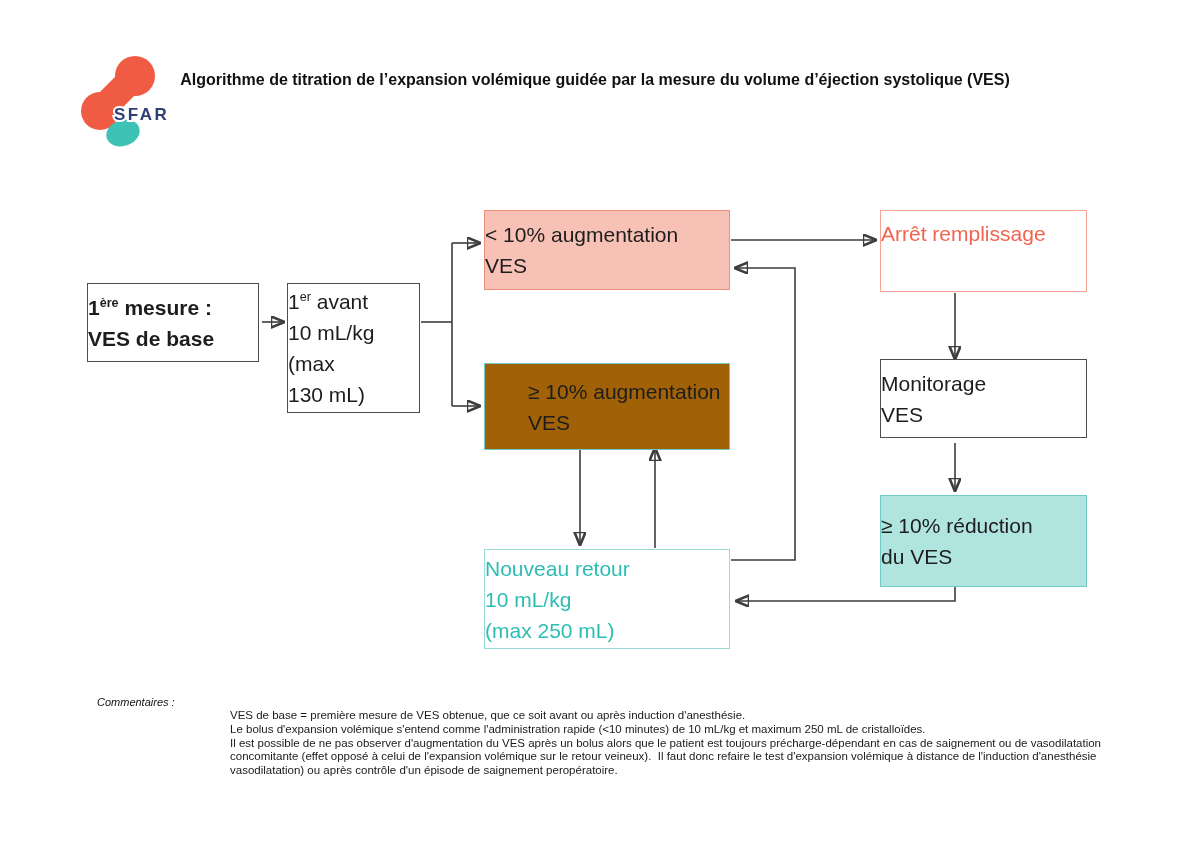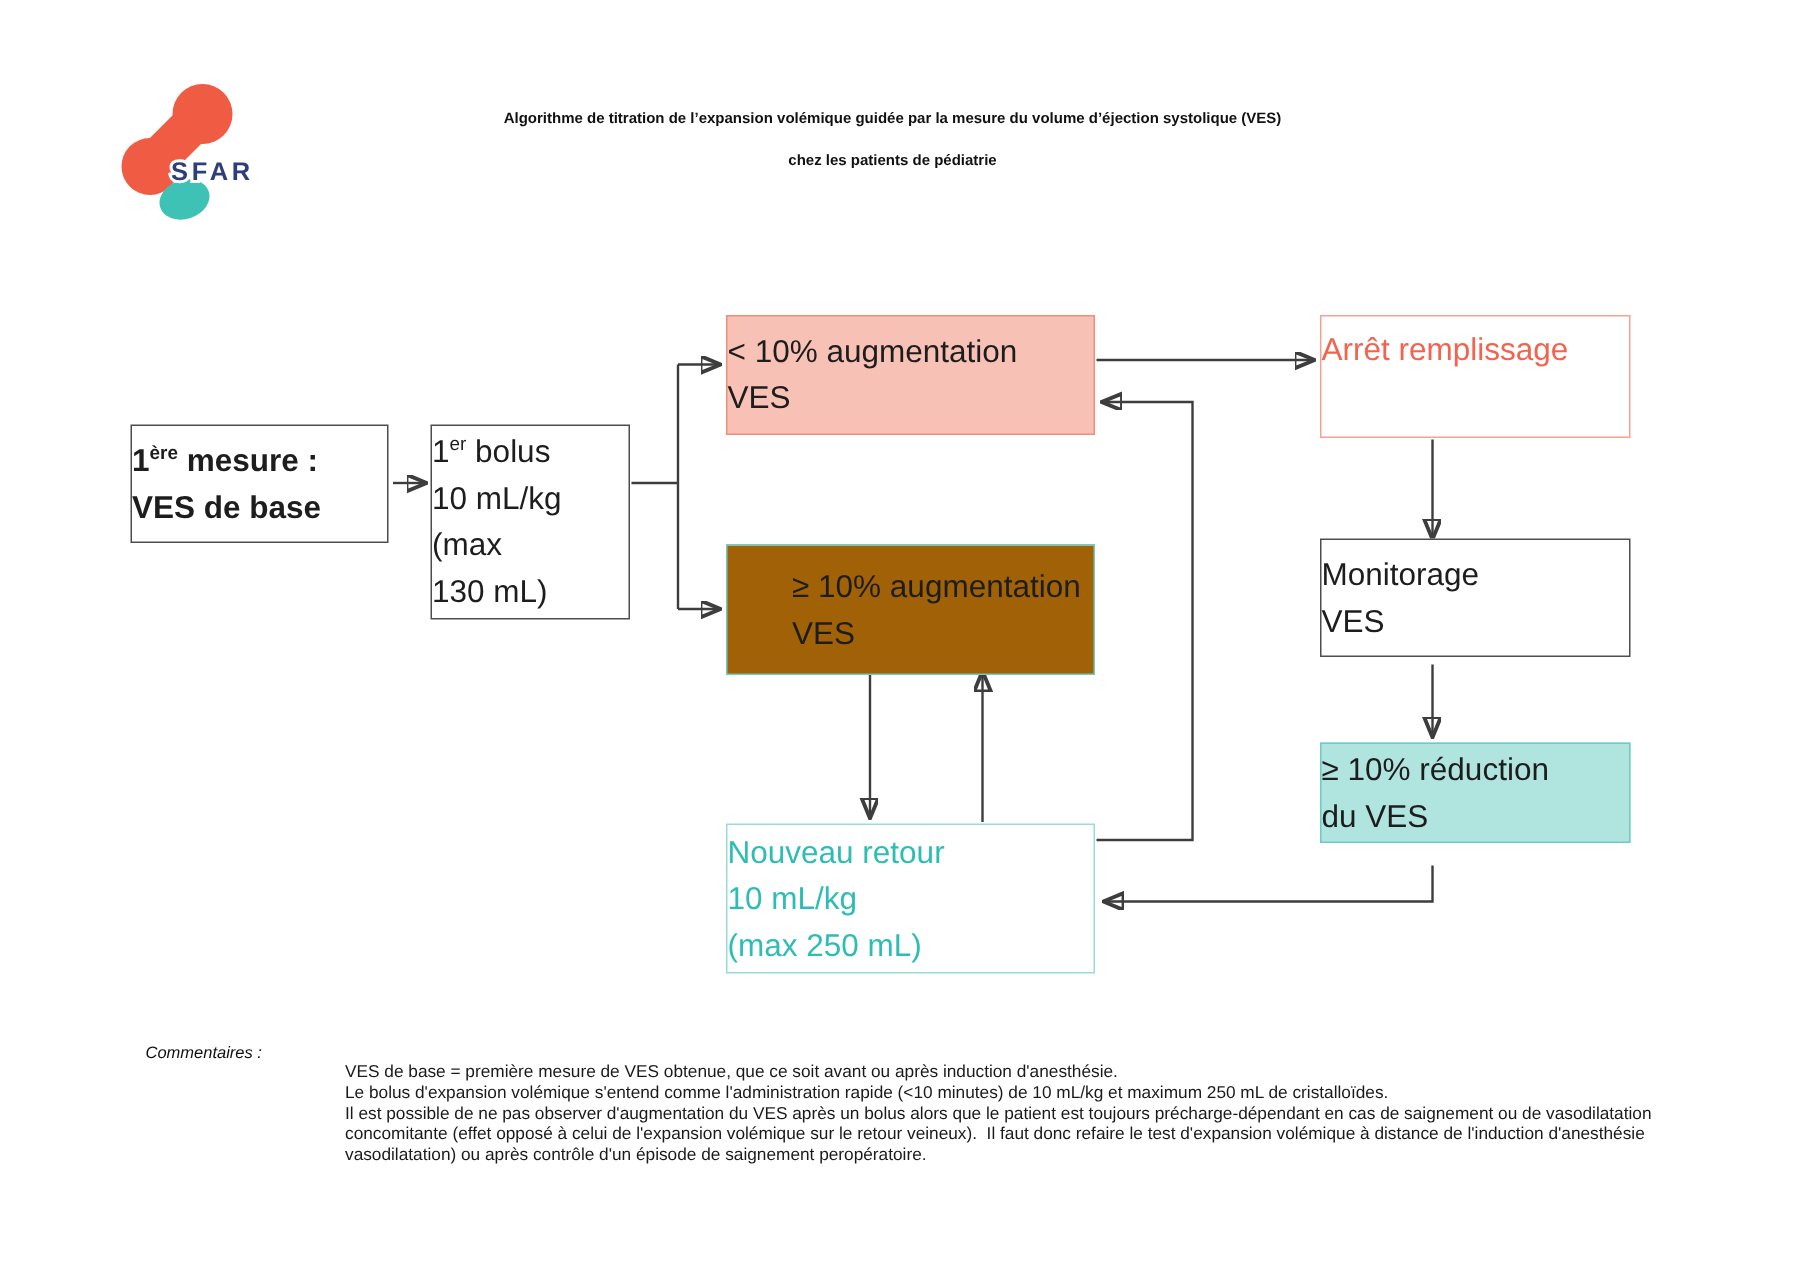--- a/index.html
+++ b/index.html
@@ -8,38 +8,38 @@
     width:1200px;height:846px;
     background:#ffffff;
     font-family:"Liberation Sans", sans-serif;
     overflow:hidden;
   }
   
   .logo{position:absolute;left:62px;top:55px;width:122px;height:92px;}
   
   .title{
     position:absolute;left:0;top:66px;width:1190px;
-    text-align:center;font-weight:bold;font-size:10px;color:#111;
+    text-align:center;font-weight:bold;font-size:16px;color:#111;
     line-height:28px;
   }
   
   .box{
     position:absolute;box-sizing:border-box;
     display:flex;flex-direction:column;align-items:flex-start;justify-content:center;
     text-align:center;font-size:21px;color:#1d1d1d;line-height:31px;
     background:#ffffff;border:1.6px solid #4d4d4d;
   }
   .box .sup{font-size:60%;vertical-align:super;line-height:0;}
   .b-base   {left:87px;top:283px;width:172px;height:79px;font-weight:bold;}
   .b-bolus  {left:287px;top:283px;width:133px;height:130px;}
   .b-lt10   {left:484px;top:210px;width:246px;height:80px;background:#f8c1b5;border-color:#ee8f7d;}
   .b-gte10  {left:484px;top:363px;width:246px;height:87px;background:#a16207;border-color:#6fcac3;padding-left:43px;}
   .b-stop   {left:880px;top:210px;width:207px;height:82px;border-color:#f5a294;color:#f26450;justify-content:flex-start;padding-top:7px;}
   .b-monitor{left:880px;top:359px;width:207px;height:79px;}
-  .b-reduc  {left:880px;top:495px;width:207px;height:67px;background:#b0e4df;border-color:#6fcac3;}
+  .b-reduc  {left:880px;top:495px;width:207px;height:92px;background:#b0e4df;border-color:#6fcac3;}
   .b-newbol {left:484px;top:549px;width:246px;height:100px;border-color:#99dcd5;color:#2ebdb4;}
   
   .connectors{position:absolute;left:0;top:0;pointer-events:none;}
   .connectors line,.connectors polyline,.connectors path{
     stroke:#3d3d3d;stroke-width:1.6;fill:none;
   }
   
   .comments-label{position:absolute;left:97px;top:696px;font-size:11px;color:#111;font-style:italic;}
   .comments{position:absolute;left:230px;top:709px;font-size:11.5px;color:#1a1a1a;line-height:13.8px;}
   .comments div{white-space:pre;}
@@ -56,21 +56,20 @@
         <circle cx="38" cy="56" r="19" fill="#f05b43"></circle>
         <line x1="44" y1="50" x2="67" y2="27" stroke="#f05b43" stroke-width="27" stroke-linecap="round"></line>
       </g>
       <ellipse cx="61" cy="78" rx="17" ry="13" transform="rotate(-18 61 78)" fill="#3fc2b6"></ellipse>
       <text x="52" y="65" font-size="17" font-weight="bold" letter-spacing="2.5" fill="#2e3e76" stroke="#ffffff" stroke-width="4" paint-order="stroke" font-family="Liberation Sans, sans-serif">SFAR</text>
     </svg>
   </div>
 
   <div class="title">
     <div>Algorithme de titration de l’expansion volémique guidée par la mesure du volume d’éjection systolique (VES)</div>
-    <div>chez les patients de pédiatrie</div>
   </div>
 
   <svg class="connectors" width="1200" height="846">
     <defs>
       <marker id="ah" markerWidth="9" markerHeight="8" refX="7.5" refY="3.5" orient="auto">
         <path d="M0,0 L8.5,3.5 L0,7 Z" fill="#1a1a1a" stroke="none"></path>
       </marker>
     </defs>
 
     <line x1="262" y1="322" x2="283" y2="322" marker-end="url(#ah)"></line>
@@ -94,21 +93,21 @@
 
     <line x1="655" y1="548" x2="655" y2="449" marker-end="url(#ah)"></line>
   </svg>
 
   <div class="box b-base">
     <div><span>1</span><span class="sup">ère</span><span> mesure :</span></div>
     <div>VES de base</div>
   </div>
 
   <div class="box b-bolus">
-    <div><span>1</span><span class="sup">er</span><span> bolus</span></div>
+    <div><span>1</span><span class="sup">er</span><span> avant</span></div>
     <div>10 mL/kg</div>
     <div>(max</div>
     <div>130 mL)</div>
   </div>
 
   <div class="box b-lt10">
     <div>&lt; 10% augmentation</div>
     <div>VES</div>
   </div>
 

